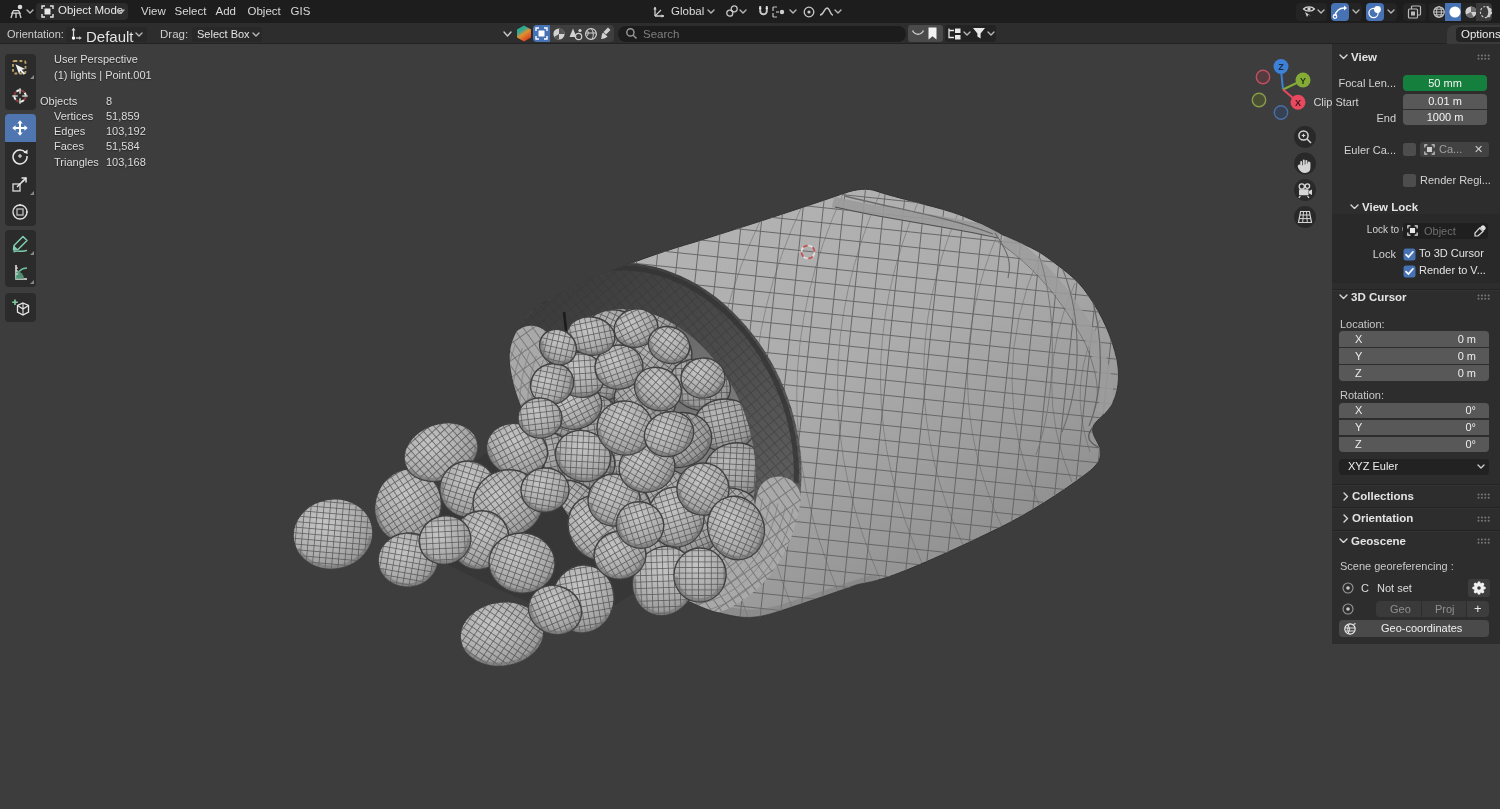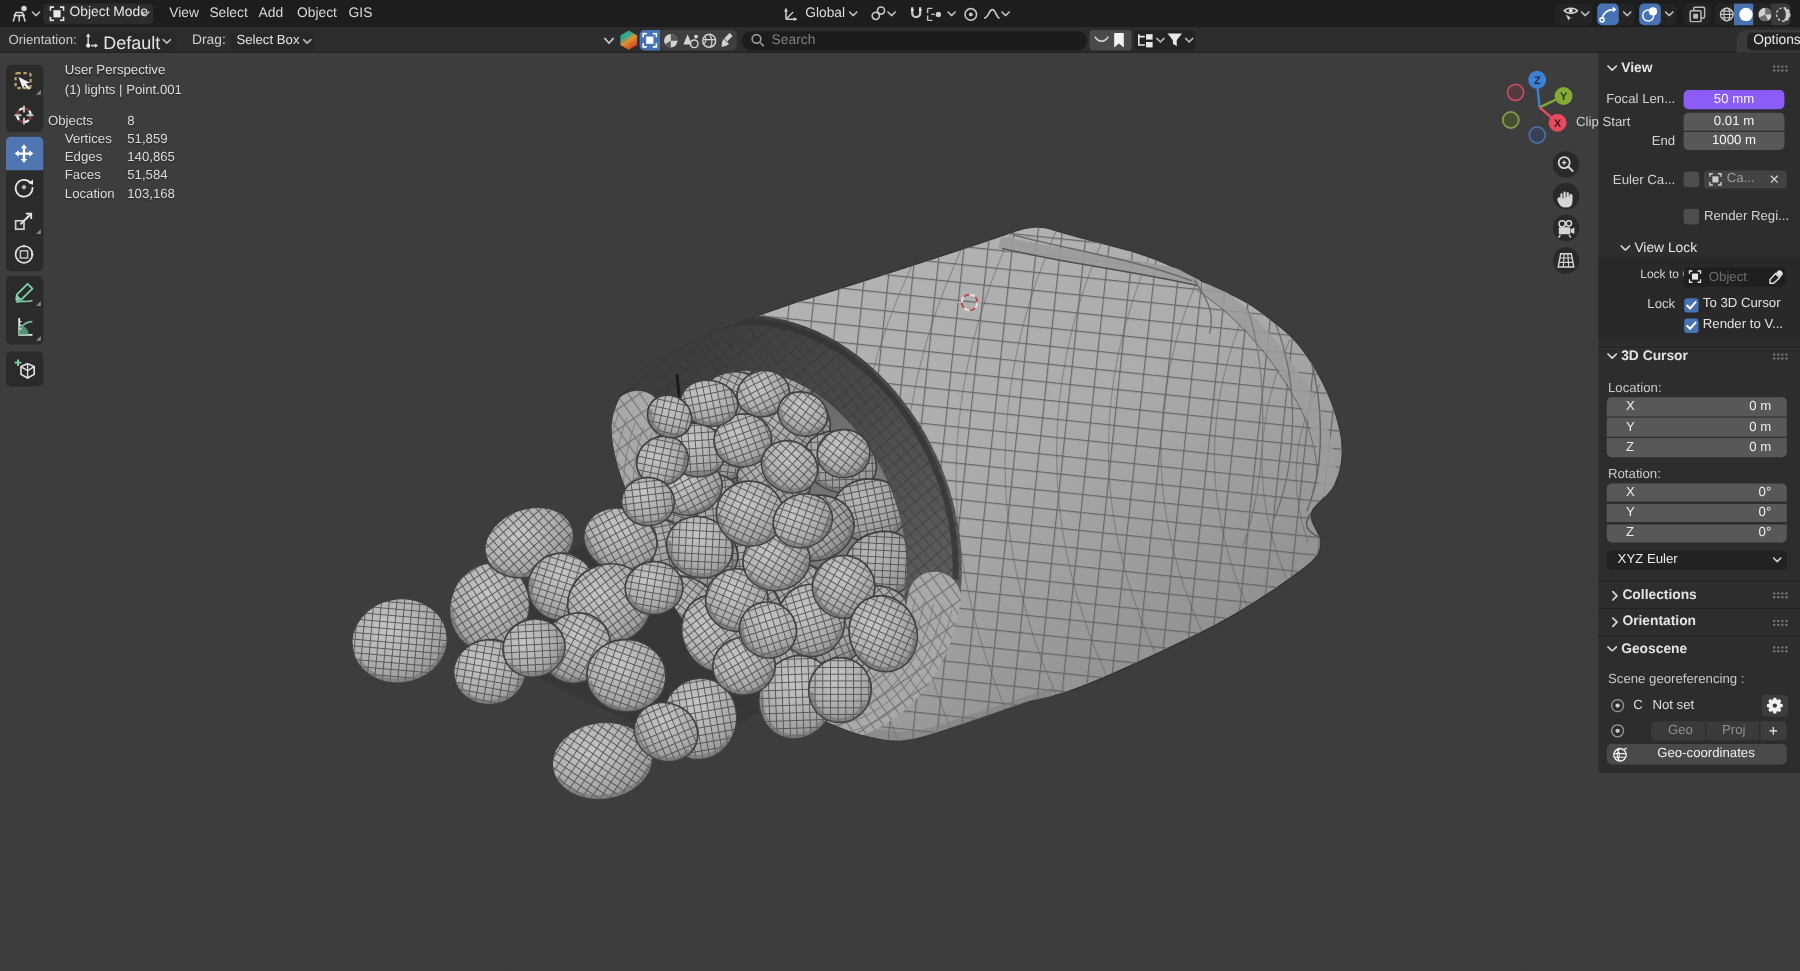--- a/index.html
+++ b/index.html
@@ -465,24 +465,24 @@
         <line x1="10.1" y1="0.0" x2="5.5" y2="0.0" stroke="#b8b4b3" stroke-width="1.1"></line>
       </g>
     </svg>
     <div style="position:absolute;font-size:11px;color:#dddddd;text-shadow:0 1px 1px rgba(0,0,0,0.45);left:54px;top:53px">User Perspective</div>
     <div style="position:absolute;font-size:11px;color:#dddddd;text-shadow:0 1px 1px rgba(0,0,0,0.45);left:54px;top:68.5px">(1) lights | Point.001</div>
     <div style="position:absolute;font-size:11px;color:#dddddd;text-shadow:0 1px 1px rgba(0,0,0,0.45);left:40px;top:94.5px">Objects</div>
     <div style="position:absolute;font-size:11px;color:#dddddd;text-shadow:0 1px 1px rgba(0,0,0,0.45);left:106px;top:94.5px">8</div>
     <div style="position:absolute;font-size:11px;color:#dddddd;text-shadow:0 1px 1px rgba(0,0,0,0.45);left:54px;top:109.8px">Vertices</div>
     <div style="position:absolute;font-size:11px;color:#dddddd;text-shadow:0 1px 1px rgba(0,0,0,0.45);left:106px;top:109.8px">51,859</div>
     <div style="position:absolute;font-size:11px;color:#dddddd;text-shadow:0 1px 1px rgba(0,0,0,0.45);left:54px;top:125.1px">Edges</div>
-    <div style="position:absolute;font-size:11px;color:#dddddd;text-shadow:0 1px 1px rgba(0,0,0,0.45);left:106px;top:125.1px">140,865</div>
+    <div style="position:absolute;font-size:11px;color:#dddddd;text-shadow:0 1px 1px rgba(0,0,0,0.45);left:106px;top:125.1px">103,192</div>
     <div style="position:absolute;font-size:11px;color:#dddddd;text-shadow:0 1px 1px rgba(0,0,0,0.45);left:54px;top:140.4px">Faces</div>
     <div style="position:absolute;font-size:11px;color:#dddddd;text-shadow:0 1px 1px rgba(0,0,0,0.45);left:106px;top:140.4px">51,584</div>
-    <div style="position:absolute;font-size:11px;color:#dddddd;text-shadow:0 1px 1px rgba(0,0,0,0.45);left:54px;top:155.70000000000002px">Location</div>
+    <div style="position:absolute;font-size:11px;color:#dddddd;text-shadow:0 1px 1px rgba(0,0,0,0.45);left:54px;top:155.70000000000002px">Triangles</div>
     <div style="position:absolute;font-size:11px;color:#dddddd;text-shadow:0 1px 1px rgba(0,0,0,0.45);left:106px;top:155.70000000000002px">103,168</div>
     <div style="position:absolute;left:1240px;top:50px;width:80px;height:75px">
       <svg width="80" height="75" viewBox="0 0 80 75" style="">
         <g font-family="Liberation Sans, sans-serif" font-size="9" font-weight="bold" text-anchor="middle">
           <line x1="43" y1="39.5" x2="41" y2="20" stroke="#3d80d8" stroke-width="2"></line>
           <line x1="43" y1="39.5" x2="63" y2="30" stroke="#84ab36" stroke-width="2"></line>
           <line x1="43" y1="39.5" x2="58" y2="52.3" stroke="#e8495f" stroke-width="2"></line>
           <circle cx="41" cy="16.5" r="7.5" fill="#3d80d8"></circle>
           <text x="41" y="20" fill="#1c2c40">Z</text>
           <circle cx="63" cy="30" r="7.5" fill="#84ab36"></circle>
@@ -891,21 +891,21 @@
         <circle cx="1.5" cy="4.7" r="1" fill="#787878"></circle>
         <circle cx="4.9" cy="1.5" r="1" fill="#787878"></circle>
         <circle cx="4.9" cy="4.7" r="1" fill="#787878"></circle>
         <circle cx="8.3" cy="1.5" r="1" fill="#787878"></circle>
         <circle cx="8.3" cy="4.7" r="1" fill="#787878"></circle>
         <circle cx="11.7" cy="1.5" r="1" fill="#787878"></circle>
         <circle cx="11.7" cy="4.7" r="1" fill="#787878"></circle>
       </svg>
     </div>
     <div style="position:absolute;left:1276px;top:77px;width:120px;text-align:right;font-size:11px;color:#d2d2d2">Focal Len...</div>
-    <div style="position:absolute;left:1403px;top:75px;width:84px;height:16px;background:#8b5cf6;border-radius:4px;text-align:center;font-size:11px;color:#f4f4f4;line-height:16px">50 mm</div>
+    <div style="position:absolute;left:1403px;top:75px;width:84px;height:16px;background:#15803d;border-radius:4px;text-align:center;font-size:11px;color:#f4f4f4;line-height:16px">50 mm</div>
     <div style="position:absolute;left:1276px;top:95.5px;width:120px;text-align:center;font-size:11px;color:#d2d2d2">Clip Start</div>
     <div style="position:absolute;left:1403px;top:93.5px;width:84px;height:15.5px;background:#585858;border-radius:4px 4px 0 0;text-align:center;font-size:11px;color:#f4f4f4;line-height:15.5px">0.01 m</div>
     <div style="position:absolute;left:1276px;top:112px;width:120px;text-align:right;font-size:11px;color:#d2d2d2">End</div>
     <div style="position:absolute;left:1403px;top:109.5px;width:84px;height:15.5px;background:#585858;border-radius:0 0 4px 4px;text-align:center;font-size:11px;color:#f4f4f4;line-height:15.5px">1000 m</div>
     <div style="position:absolute;left:1276px;top:143.5px;width:120px;text-align:right;font-size:11px;color:#d2d2d2">Euler Ca...</div>
     <div style="position:absolute;left:1403px;top:143px;width:12.5px;height:12.5px;background:#4d4d4d;border-radius:2.5px"></div>
     <div style="position:absolute;left:1420px;top:141.5px;width:69px;height:15.5px;background:#424242;border-radius:3px"></div>
     <div style="position:absolute;left:1424px;top:143.5px">
       <svg width="11" height="11" viewBox="0 0 11 11" style="">
         <rect x="2.9615384615384617" y="2.9615384615384617" width="5.076923076923077" height="5.076923076923077" fill="#cccccc"></rect>
@@ -914,21 +914,21 @@
     </div>
     <div style="position:absolute;left:1439px;top:143px;font-size:11px;color:#9f9f9f">Ca...</div>
     <div style="position:absolute;left:1474px;top:143px;font-size:11px;color:#cfcfcf">✕</div>
     <div style="position:absolute;left:1403px;top:174px;width:12.5px;height:12.5px;background:#4d4d4d;border-radius:2.5px"></div>
     <div style="position:absolute;left:1420px;top:174px;font-size:11px;color:#d2d2d2">Render Regi...</div>
     <div style="position:absolute;left:1350px;top:203.5px">
       <svg width="9" height="5.5" viewBox="0 0 9 5.5" style="">
         <path d="M1 1 L4.5 4.5 L8 1" stroke="#d8d8d8" stroke-width="1.4" fill="none" stroke-linecap="round" stroke-linejoin="round"></path>
       </svg>
     </div>
-    <div style="position:absolute;left:1362px;top:200.5px;font-size:11.5px;font-weight:400;color:#e4e4e4">View Lock</div>
+    <div style="position:absolute;left:1362px;top:200.5px;font-size:11.5px;font-weight:700;color:#e4e4e4">View Lock</div>
     <div style="position:absolute;left:1332px;top:214px;width:168px;height:69px;background:#292929"></div>
     <div style="position:absolute;left:1298px;top:224px;width:120px;text-align:right;font-size:10px;color:#d2d2d2">Lock to O...</div>
     <div style="position:absolute;left:1403px;top:223px;width:85px;height:15.5px;background:#1f1f1f;border-radius:3px"></div>
     <div style="position:absolute;left:1407px;top:225px">
       <svg width="11" height="11" viewBox="0 0 11 11" style="">
         <rect x="2.9615384615384617" y="2.9615384615384617" width="5.076923076923077" height="5.076923076923077" fill="#e8e8e8"></rect>
         <path d="M0.8461538461538461 3.3846153846153846V0.8461538461538461H3.3846153846153846 M7.615384615384615 0.8461538461538461H10.153846153846153V3.3846153846153846 M10.153846153846153 7.615384615384615V10.153846153846153H7.615384615384615 M3.3846153846153846 10.153846153846153H0.8461538461538461V7.615384615384615" stroke="#e8e8e8" stroke-width="1.1846153846153846" fill="none"></path>
       </svg>
     </div>
     <div style="position:absolute;left:1424px;top:224.5px;font-size:11px;color:#6f6f6f">Object</div>

